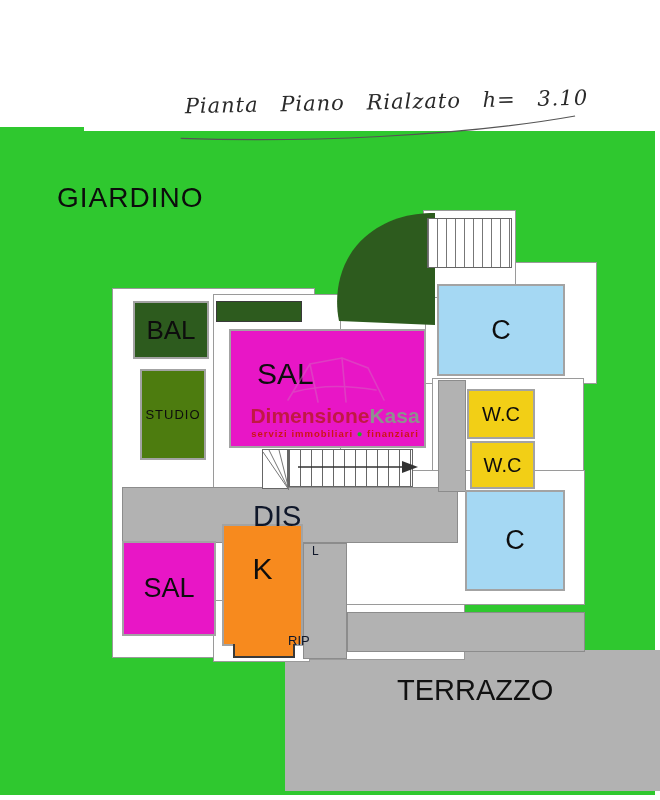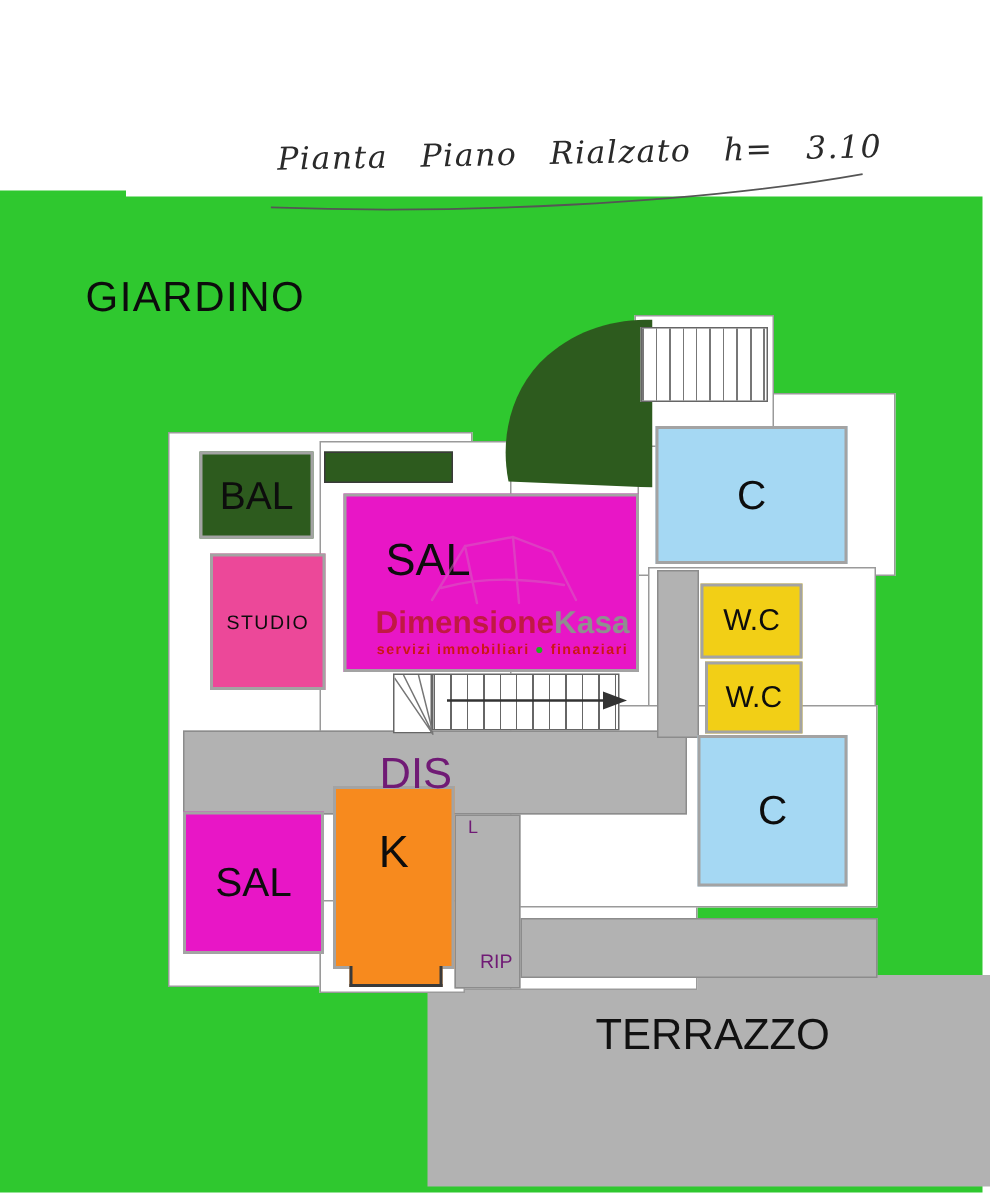--- a/index.html
+++ b/index.html
@@ -31,21 +31,21 @@
   .g1{left:122px;top:487px;width:336px;height:56px;}
   .g2{left:438px;top:380px;width:28px;height:112px;}
   .g3{left:303px;top:543px;width:44px;height:116px;}
   .g7{left:347px;top:612px;width:238px;height:40px;}
 
   
   .room{display:flex;align-items:center;justify-content:center;
         border:2px solid #a3a3a3;color:#0d0d0d;}
   .room-bal{left:133px;top:301px;width:76px;height:58px;background:#2d5b1e;font-size:26px;}
   .bal-strip{left:216px;top:301px;width:86px;height:21px;background:#2d5b1e;border:1px solid #3a3a3a;}
-  .room-studio{left:140px;top:369px;width:77px;height:91px;background:#ec4899;font-size:13px;letter-spacing:1px;}
+  .room-studio{left:140px;top:369px;width:66px;height:91px;background:#4d7c0f;font-size:13px;letter-spacing:1px;}
   .room-sal-up{left:229px;top:329px;width:197px;height:119px;background:#e816c6;}
   .sal-up-label{left:26px;top:26px;font-size:30px;color:#0d0d0d;}
   .room-c-up{left:437px;top:284px;width:128px;height:92px;background:#a5d8f3;font-size:27px;}
   .room-wc1{left:467px;top:389px;width:68px;height:50px;background:#f2cf16;font-size:20px;}
   .room-wc2{left:470px;top:441px;width:65px;height:48px;background:#f2cf16;font-size:20px;}
   .room-c-low{left:465px;top:490px;width:100px;height:101px;background:#a5d8f3;font-size:27px;}
   .room-sal-low{left:122px;top:541px;width:94px;height:95px;background:#e816c6;font-size:27px;}
   .room-k{left:222px;top:524px;width:81px;height:122px;background:#f78a1e;
           align-items:flex-start;padding-top:26px;font-size:30px;}
   .k-notch{left:233px;top:644px;width:62px;height:14px;background:#f78a1e;
@@ -54,24 +54,24 @@
   
   .stairs-main{left:288px;top:449px;width:125px;height:38px;background:#fff;
     border:1px solid #666;
     background-image:repeating-linear-gradient(90deg,#666 0 1px,transparent 1px 11px);}
   .winder{left:262px;top:449px;width:26px;height:40px;background:#fff;border:1px solid #666;}
   .stairs-entry{left:427px;top:218px;width:85px;height:50px;background:#fff;
     border:1px solid #666;
     background-image:repeating-linear-gradient(90deg,#777 0 1px,transparent 1px 9px);}
 
   
-  .lbl{color:#701a75;}
+  .lbl{color:#0f172a;}
   .lbl-dis{left:253px;top:500px;font-size:29px;}
   .lbl-l{left:312px;top:544px;font-size:12px;}
-  .lbl-rip{left:320px;top:633px;font-size:13px;}
+  .lbl-rip{left:288px;top:633px;font-size:13px;}
 
   
   .wm{left:240px;top:352px;width:190px;text-align:center;}
   .wm-house{position:absolute;left:30px;top:0;opacity:.55;}
   .wm-brand{position:relative;margin-top:52px;font-size:21px;font-weight:bold;
             letter-spacing:0;line-height:24px;white-space:nowrap;}
   .wm-brand .p1{color:#c11844;}
   .wm-brand .p2{color:#8f8f8f;}
   .wm-tag{position:relative;font-size:9.5px;font-weight:bold;color:#cc1616;
           letter-spacing:1px;white-space:nowrap;}

